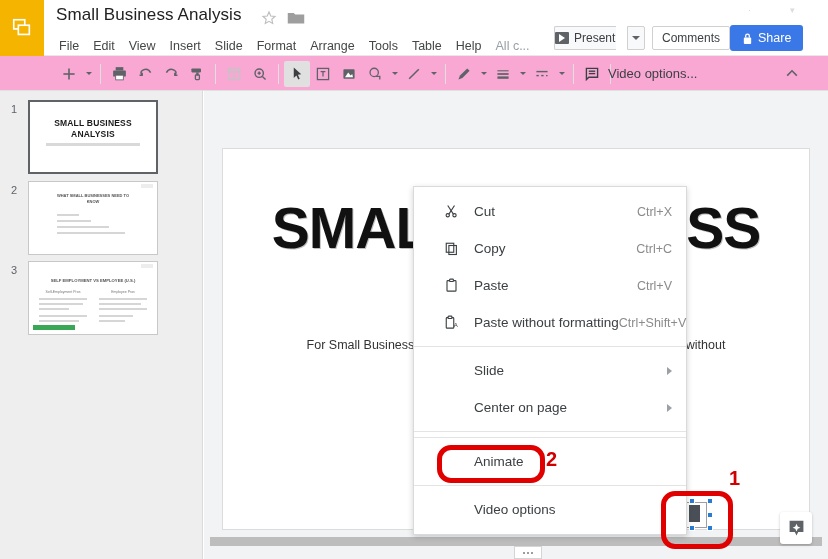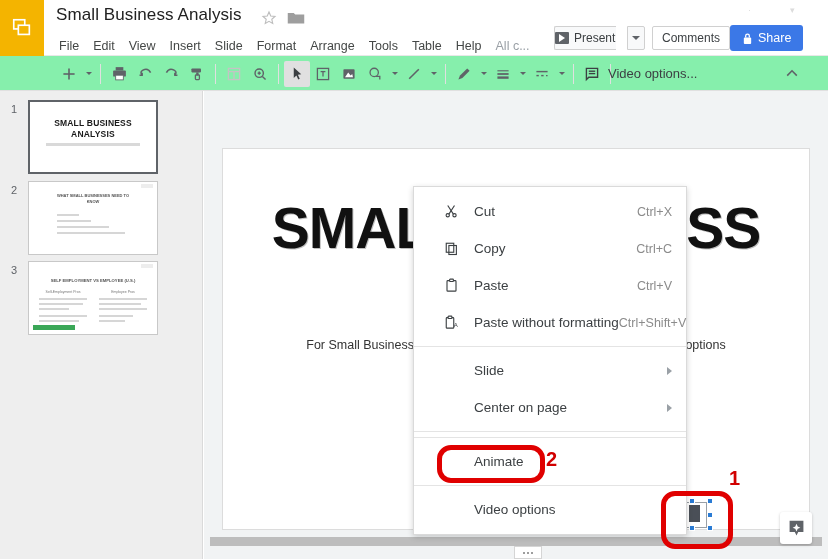--- a/index.html
+++ b/index.html
@@ -171,21 +171,21 @@
     font-size: 9px;
     color: #dcdcdc;
   }
 
   
   .toolbar {
     position: absolute;
     top: 56px; left: 0;
     width: 828px;
     height: 35px;
-    background: #86efac;
+    background: #f9a8d4;
     border-bottom: 1px solid #e0e0e0;
     box-sizing: border-box;
   }
   .tb-group {
     position: absolute;
     top: 0;
     height: 35px;
     display: flex;
     align-items: center;
   }
@@ -764,21 +764,21 @@
 
   <div class="canvas-area">
 
     <div class="slide">
       <div class="slide-title">
         <div>SMALL BUSINESS</div>
         <div>A</div>
       </div>
       <div class="slide-sub">
         <span>For Small Business</span>
-        <span style="display:inline-block;width:268px;"></span><span>options</span>
+        <span style="display:inline-block;width:268px;"></span><span>without</span>
       </div>
     </div>
 
     <div class="hscroll"></div>
     <div class="scroll-grip">
       <span class="grip-dot"></span>
       <span class="grip-dot"></span>
       <span class="grip-dot"></span>
     </div>
   </div>

